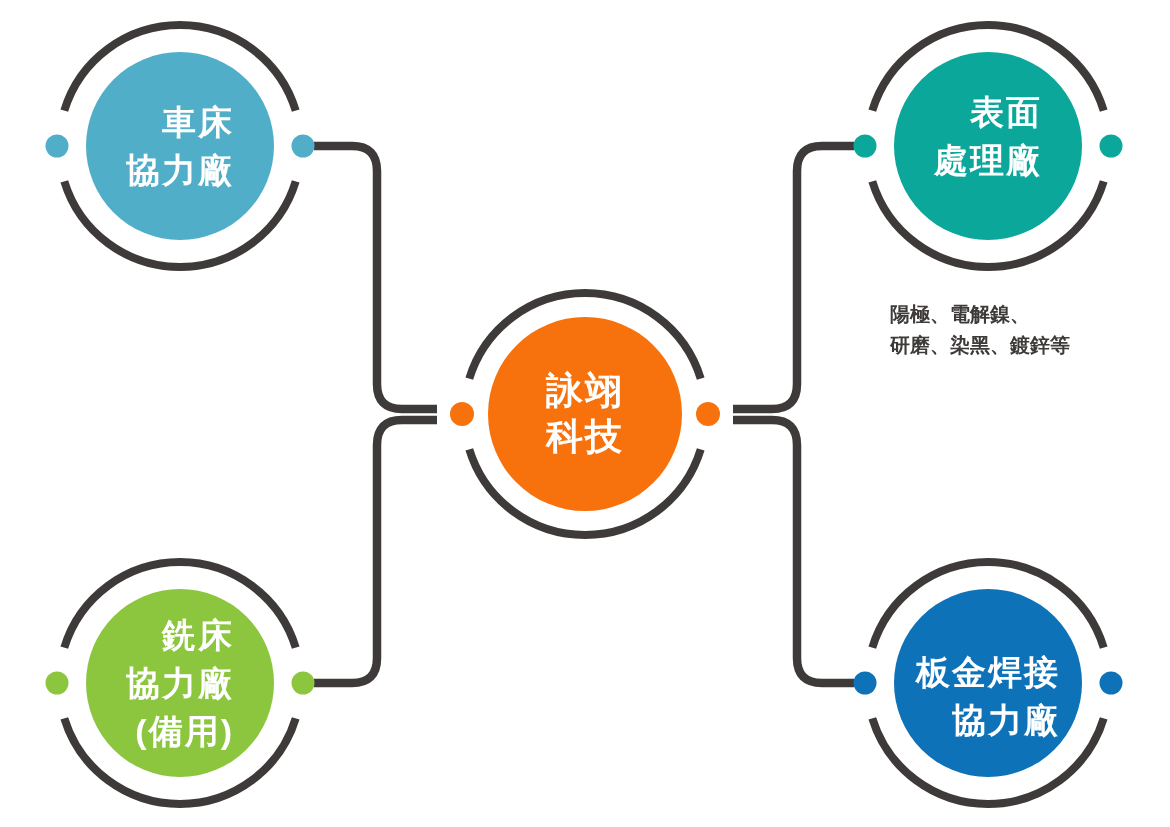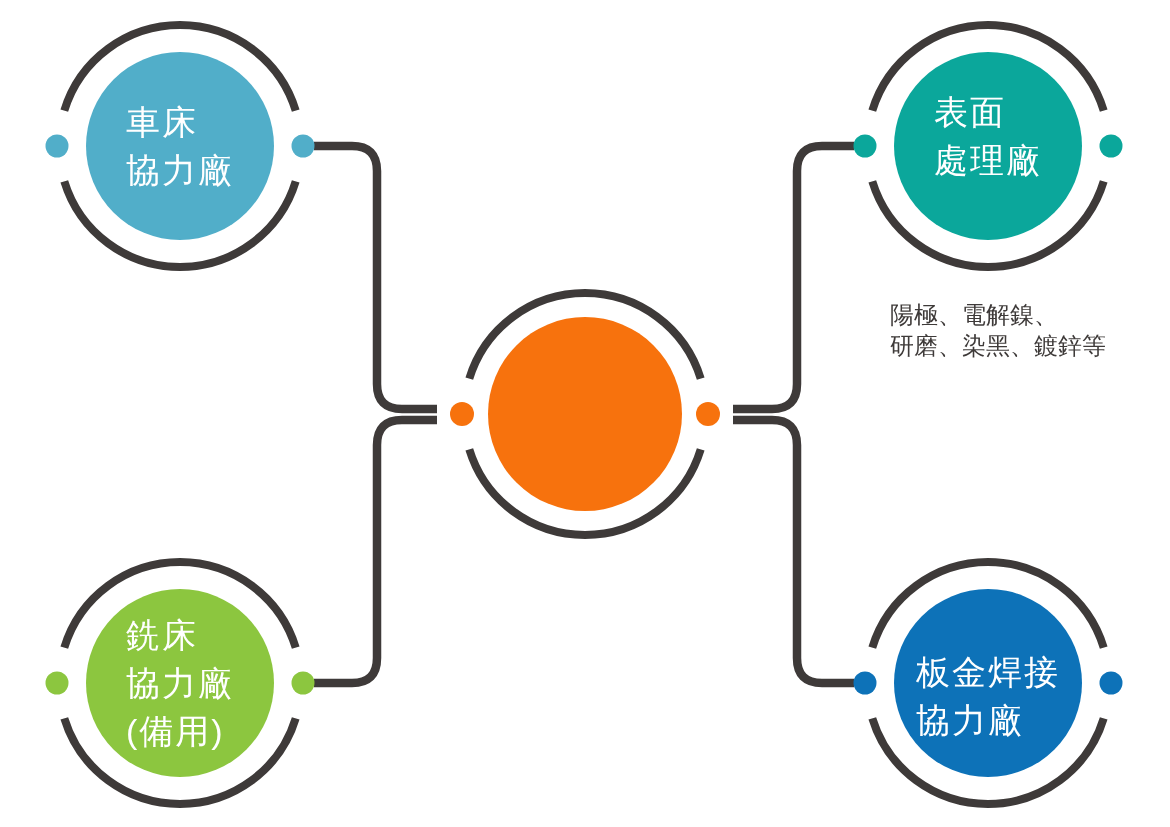--- a/index.html
+++ b/index.html
@@ -18,45 +18,45 @@
   .canvas svg {
     position: absolute;
     left: 0;
     top: 0;
   }
   .node-label {
     position: absolute;
     display: flex;
     align-items: center;
     justify-content: center;
-    text-align: left;
+    text-align: right;
     color: var(--label-text, #fff);
-    font-weight: normal;
+    font-weight: bold;
     white-space: pre-line;
     letter-spacing: 2px;
     pointer-events: none;
   }
   .node-label.satellite {
     width: 188px;
     height: 188px;
     font-size: 34px;
     line-height: 48px;
   }
   .node-label.center {
     width: 194px;
     height: 194px;
     font-size: 37px;
     line-height: 46px;
   }
   .annotation {
     position: absolute;
     left: 890px;
     top: 299px;
-    font-size: 24px;
-    font-weight: normal;
+    font-size: 20px;
+    font-weight: bold;
     line-height: 31px;
     color: var(--line, #3E3A39);
     white-space: pre-line;
   }
 </style>
 </head>
 <body>
 
 <div class="canvas">
 
@@ -109,20 +109,22 @@
       <circle cx="988" cy="683" r="94" fill="#0D72B8"></circle>
     </g>
   </svg>
 
   <div class="node-label satellite" style="left:86px; top:52px;">車床
 協力廠</div>
 
   <div class="node-label satellite" style="left:894px; top:42px;">表面
 處理廠</div>
 
+  <div class="node-label center" style="left:488px; top:317px;">詠翊
+科技</div>
 
   <div class="node-label satellite" style="left:86px; top:589px;">銑床
 協力廠
 (備用)</div>
 
   <div class="node-label satellite" style="left:894px; top:602px;">板金焊接
 協力廠</div>
 
   <div class="annotation">陽極、電解鎳、
 研磨、染黑、鍍鋅等</div>

